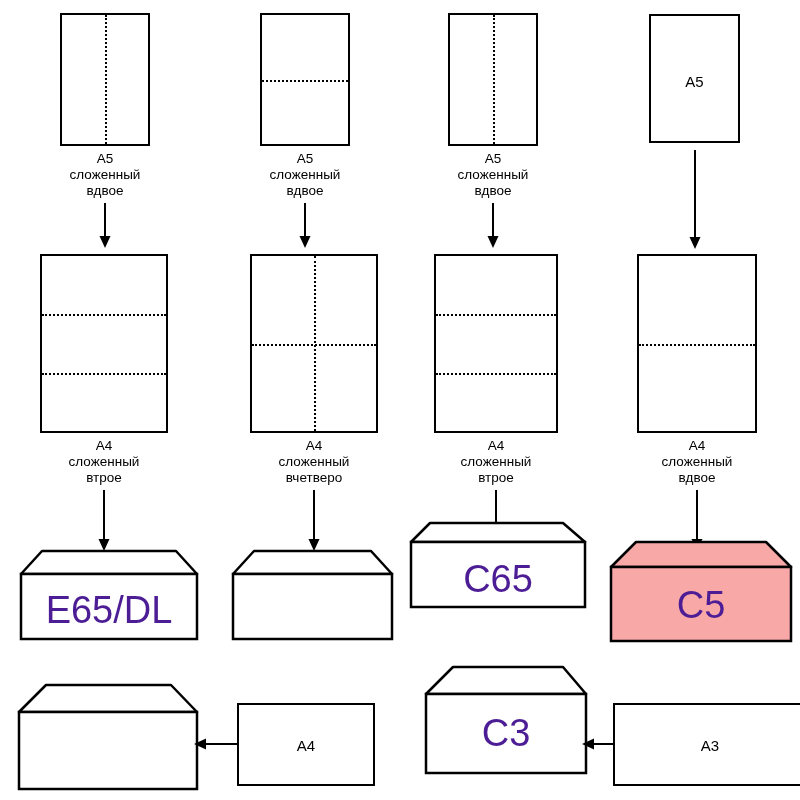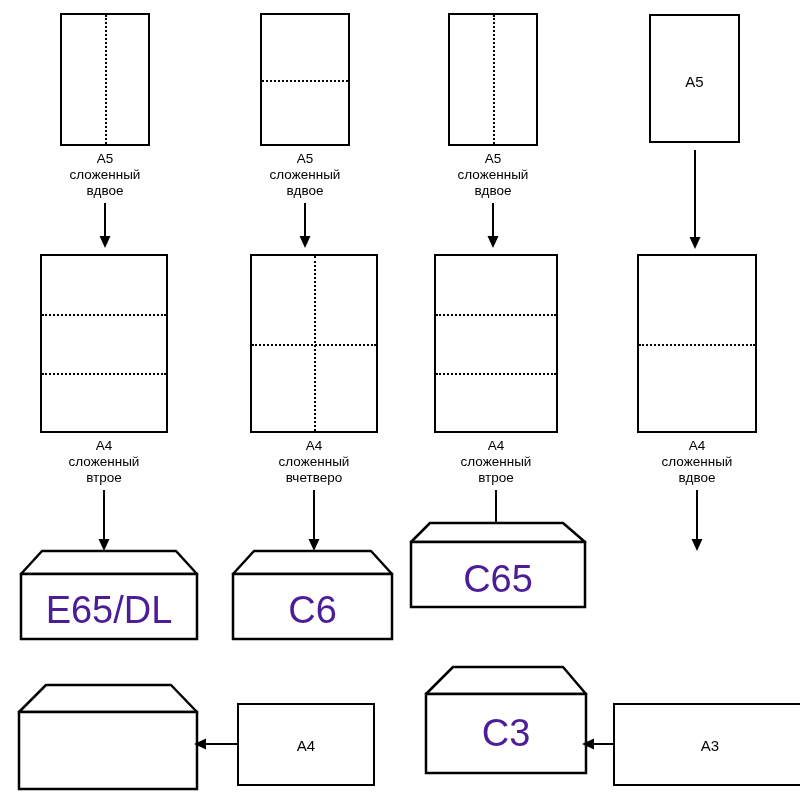--- a/index.html
+++ b/index.html
@@ -201,31 +201,37 @@
       <rect x="3" y="26" width="176" height="65" fill="#ffffff" stroke="#000000" stroke-width="2.5"></rect>
     </svg>
     <div class="envelope-text" style="top:43px;">E65/DL</div>
   </div>
 
   <div class="envelope" style="left:230px; top:548px;">
     <svg width="165" height="94" viewBox="0 0 165 94">
       <polygon points="24,3 141,3 162,26 3,26" fill="#ffffff" stroke="#000000" stroke-width="2.5" stroke-linejoin="round"></polygon>
       <rect x="3" y="26" width="159" height="65" fill="#ffffff" stroke="#000000" stroke-width="2.5"></rect>
     </svg>
-    <div class="envelope-text" style="top:43px;">C6</div>
   </div>
 
   <div class="envelope" style="left:408px; top:520px;">
     <svg width="180" height="90" viewBox="0 0 180 90">
       <polygon points="22,3 155,3 177,22 3,22" fill="#ffffff" stroke="#000000" stroke-width="2.5" stroke-linejoin="round"></polygon>
       <rect x="3" y="22" width="174" height="65" fill="#ffffff" stroke="#000000" stroke-width="2.5"></rect>
     </svg>
     <div class="envelope-text" style="top:40px;">C65</div>
   </div>
 
+  <div class="envelope" style="left:608px; top:539px;">
+    <svg width="186" height="105" viewBox="0 0 186 105">
+      <polygon points="28,3 158,3 183,28 3,28" fill="#f9a8a8" stroke="#000000" stroke-width="2.5" stroke-linejoin="round"></polygon>
+      <rect x="3" y="28" width="180" height="74" fill="#f9a8a8" stroke="#000000" stroke-width="2.5"></rect>
+    </svg>
+    <div class="envelope-text" style="top:47px;">C5</div>
+  </div>
 
   <div class="envelope" style="left:16px; top:682px;">
     <svg width="184" height="110" viewBox="0 0 184 110">
       <polygon points="30,3 155,3 181,30 3,30" fill="#ffffff" stroke="#000000" stroke-width="2.5" stroke-linejoin="round"></polygon>
       <rect x="3" y="30" width="178" height="77" fill="#ffffff" stroke="#000000" stroke-width="2.5"></rect>
     </svg>
   </div>
 
   <div class="arrow-left" style="left:192px; top:736px;">
     <svg width="48" height="16" viewBox="0 0 48 16">

